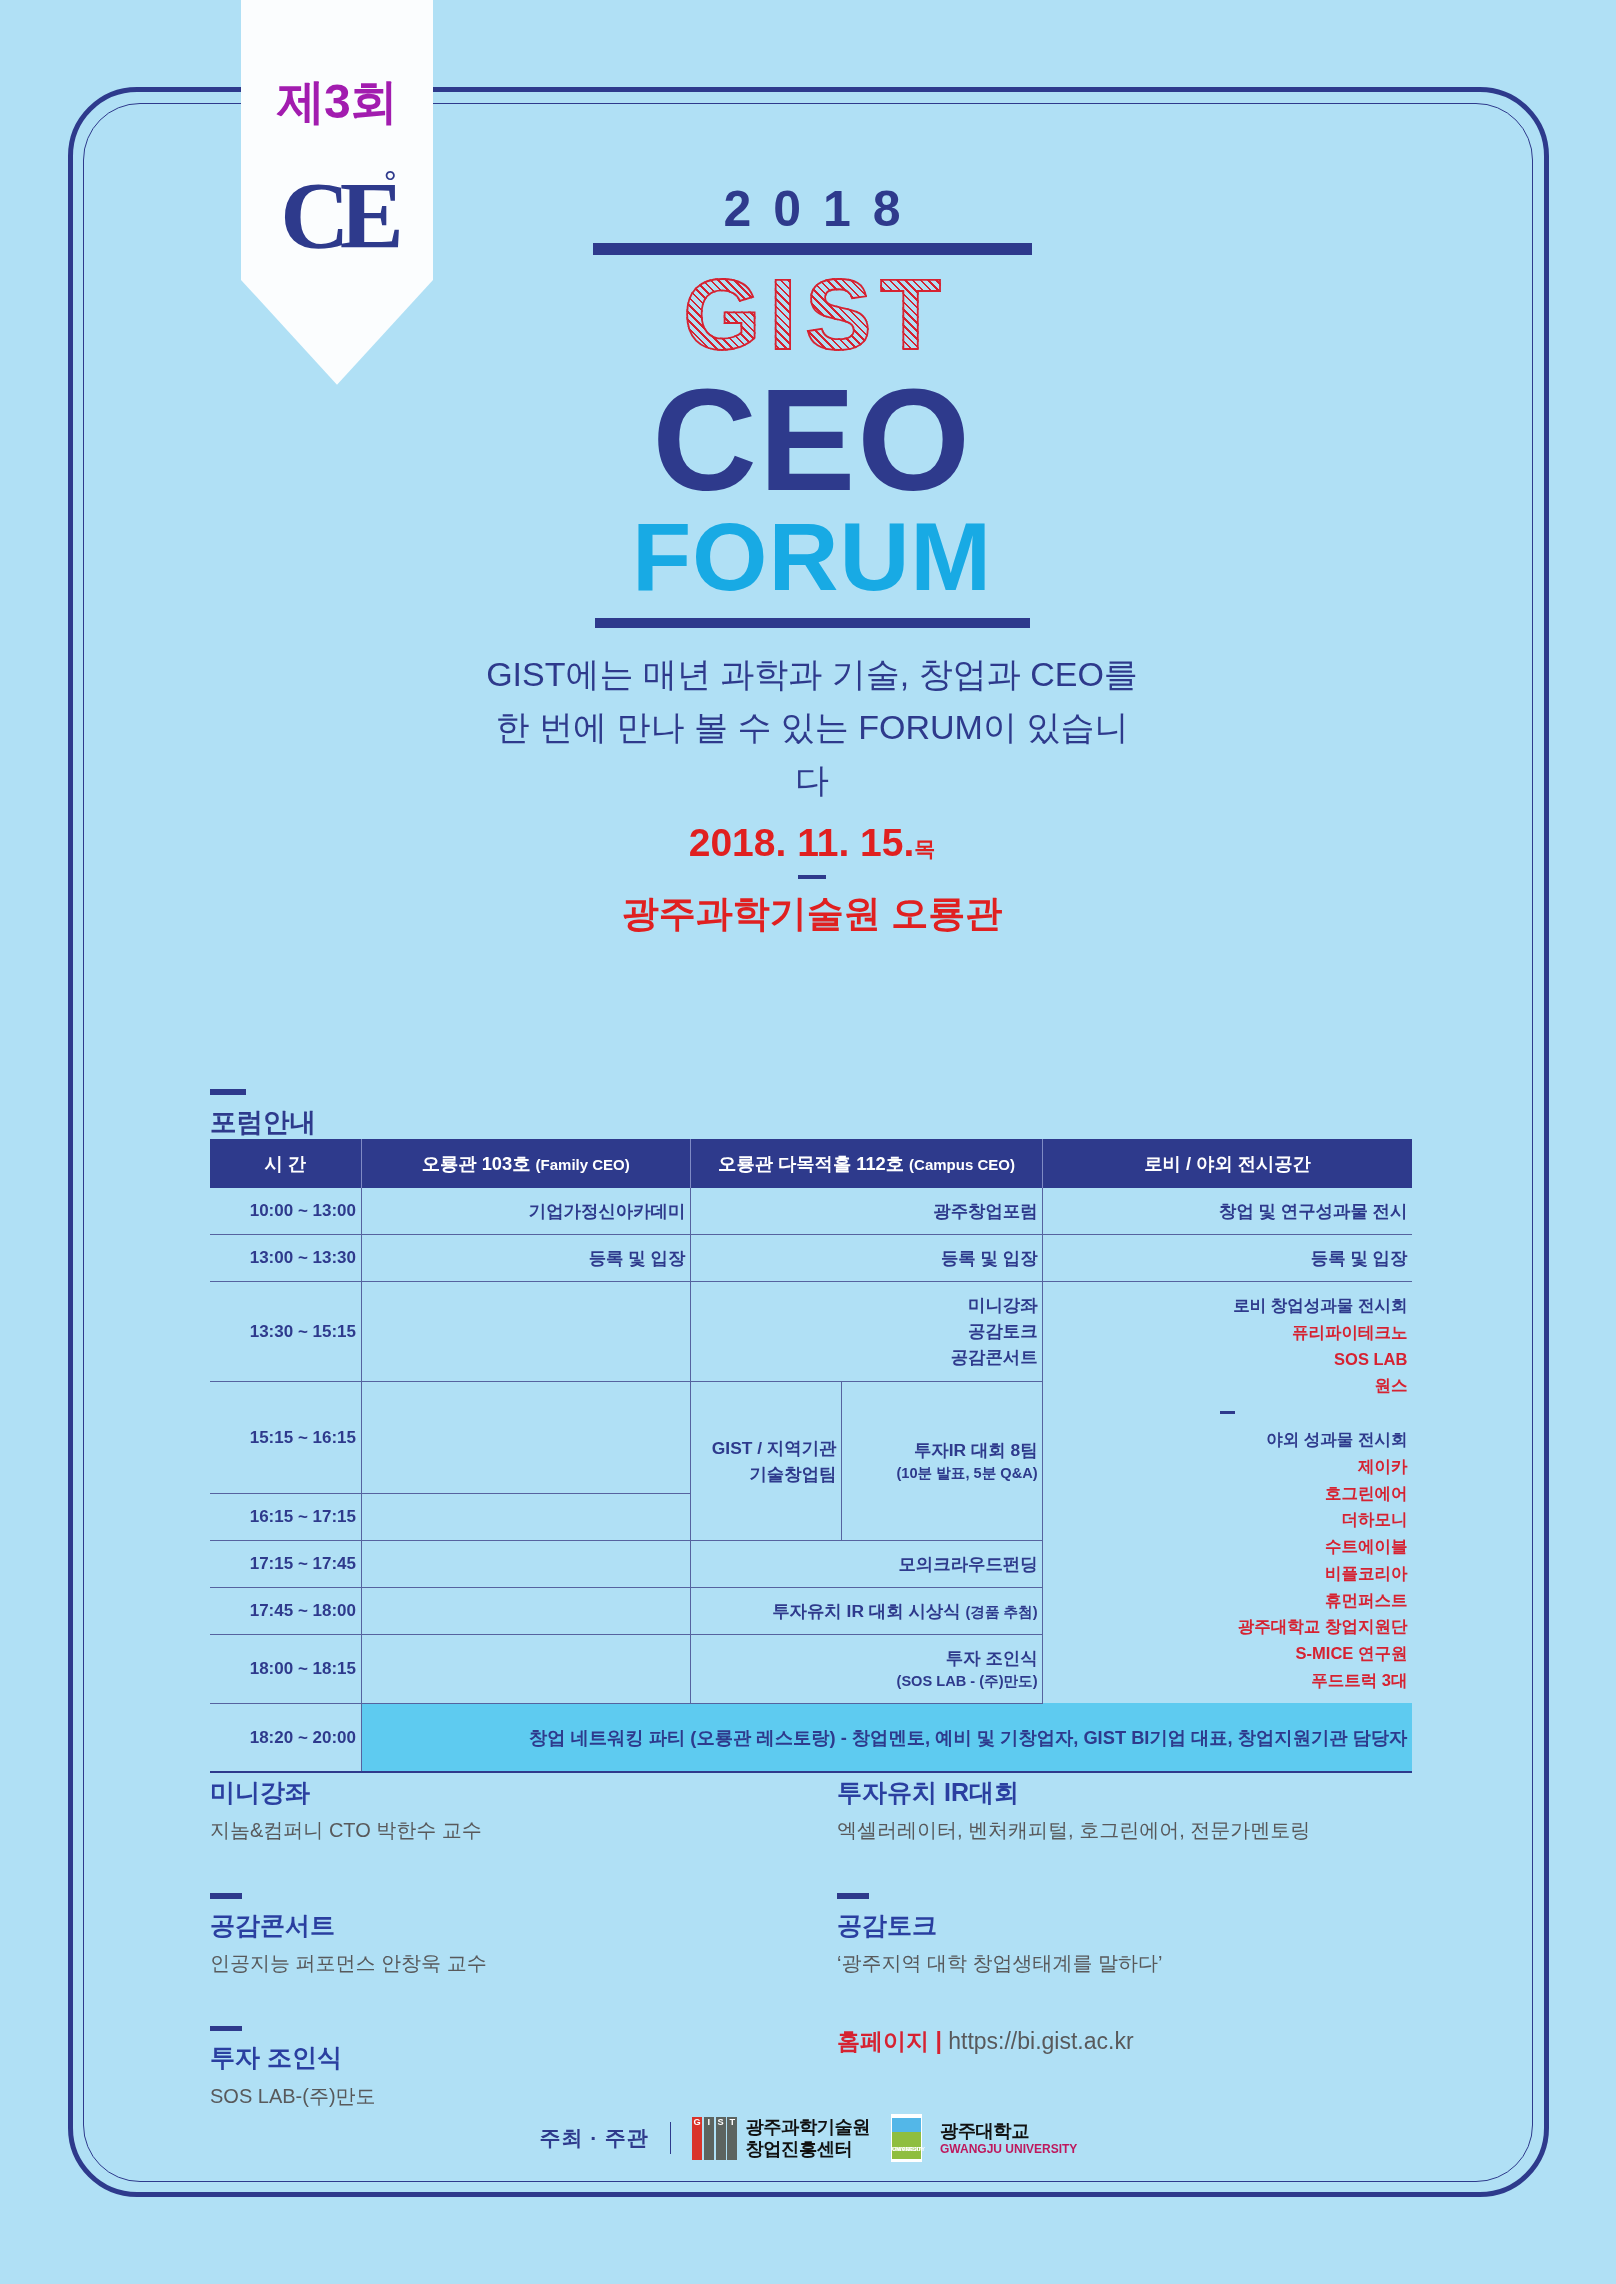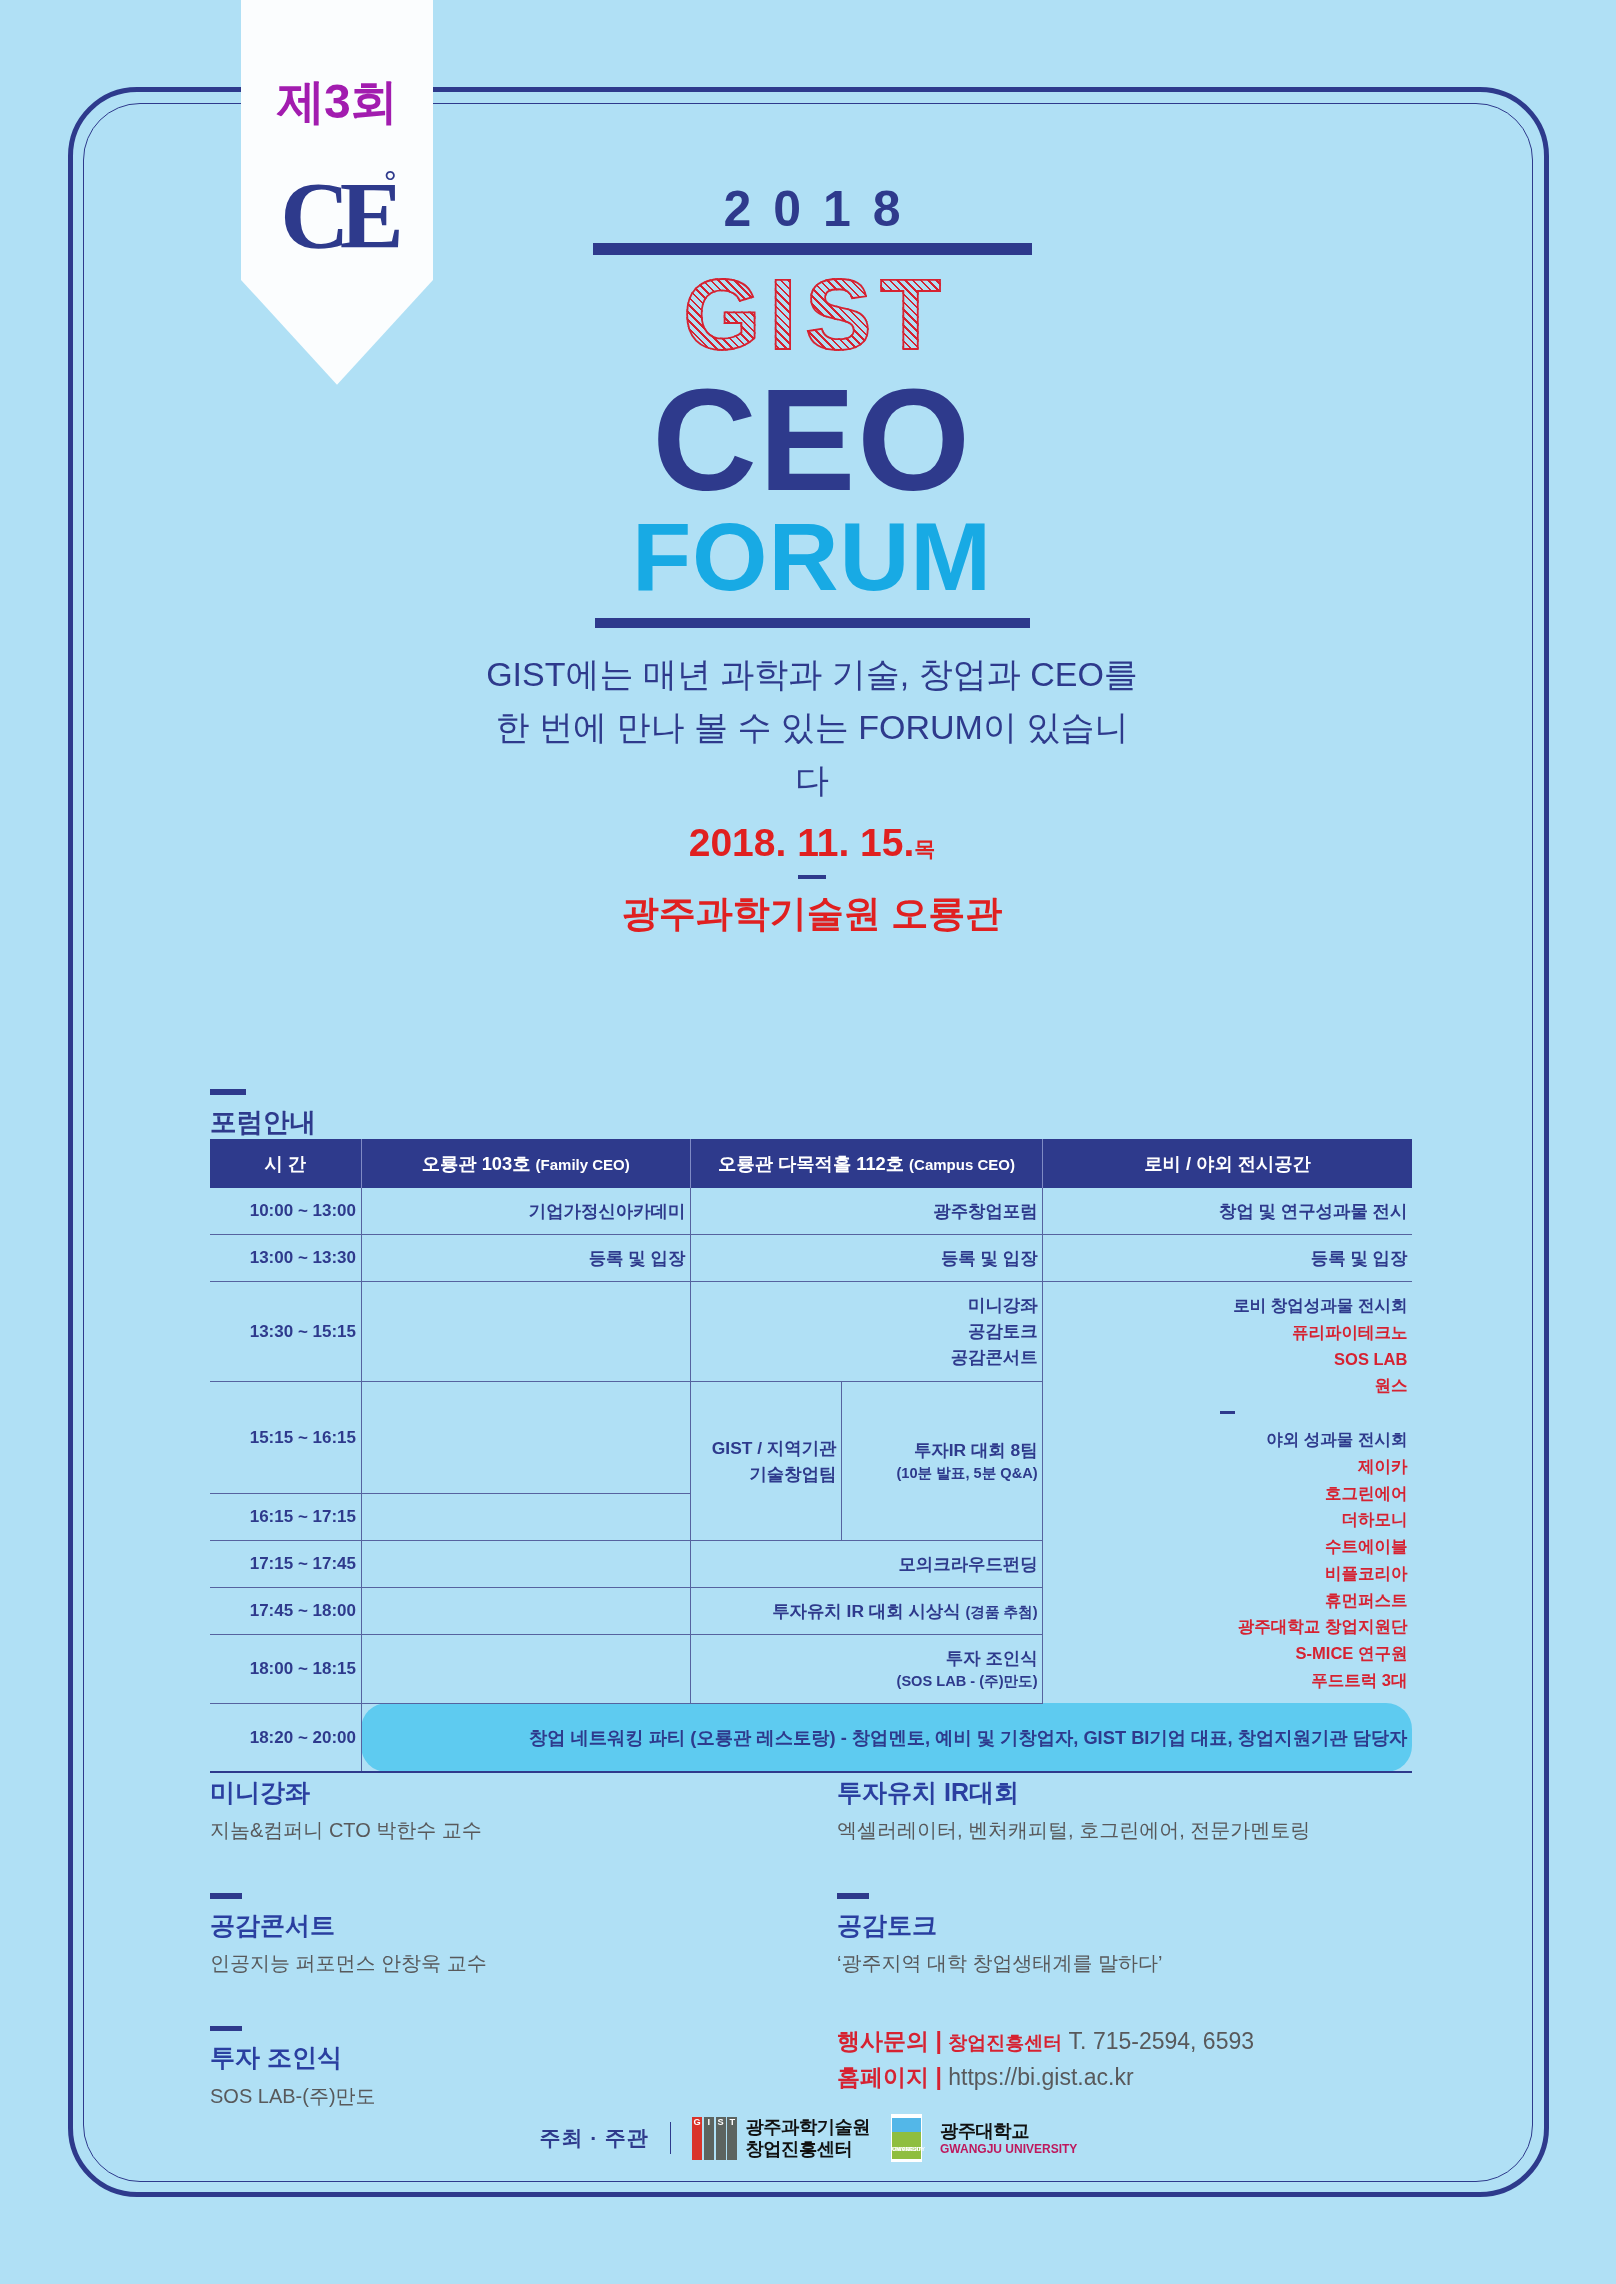--- a/index.html
+++ b/index.html
@@ -216,21 +216,20 @@
     margin: 12px auto 12px;
   }
   .small { font-size: 14.6px; }
 
   .net-row td.net {
     background: #5ecbf0;
     font-size: 18.3px;
     color: #2e3a8c;
     padding: 20px 4.6px;
     border-bottom: 2.7px solid #2e3a8c;
-    border-radius: 26px;
   }
   .net-row td.time { border-bottom: 2.7px solid #2e3a8c; }
 
   
   .details {
     position: absolute;
     left: 210px; top: 1776px;
     width: 1202px;
     display: flex;
     gap: 55px;
@@ -492,24 +491,20 @@
         <div class="det-title">투자유치 IR대회</div>
         <div class="det-body">엑셀러레이터, 벤처캐피털, 호그린에어, 전문가멘토링</div>
       </div>
       <div class="det-block">
         <div class="det-rule"></div>
         <div class="det-title">공감토크</div>
         <div class="det-body">‘광주지역 대학 창업생태계를 말하다’</div>
       </div>
       <div>
         <div class="contact-line">
-          <span class="lbl">행사문의</span><span class="bar">|</span><span class="org">창업진흥센터</span>
-          <span>T. 715-2594, 6593</span>
-        </div>
-        <div class="contact-line">
           <span class="lbl">홈페이지</span><span class="bar">|</span><span>https://bi.gist.ac.kr</span>
         </div>
       </div>
     </div>
   </div>
 
   <div class="footer">
     <div class="footer-label">주최 · 주관</div>
     <div class="footer-sep"></div>
 

